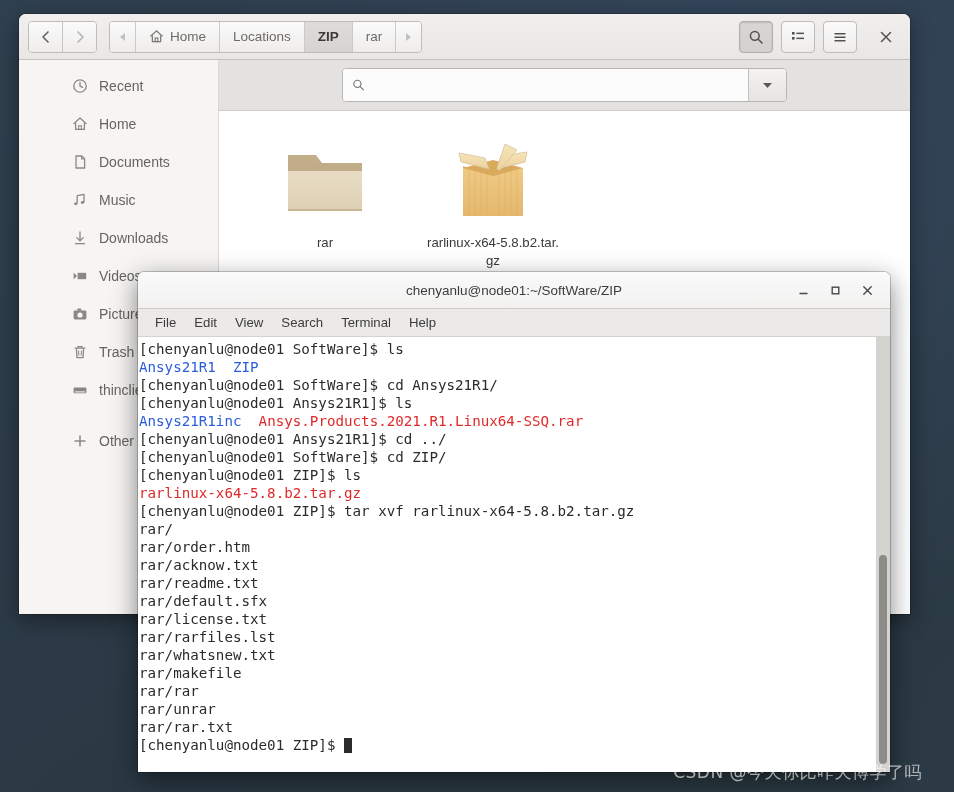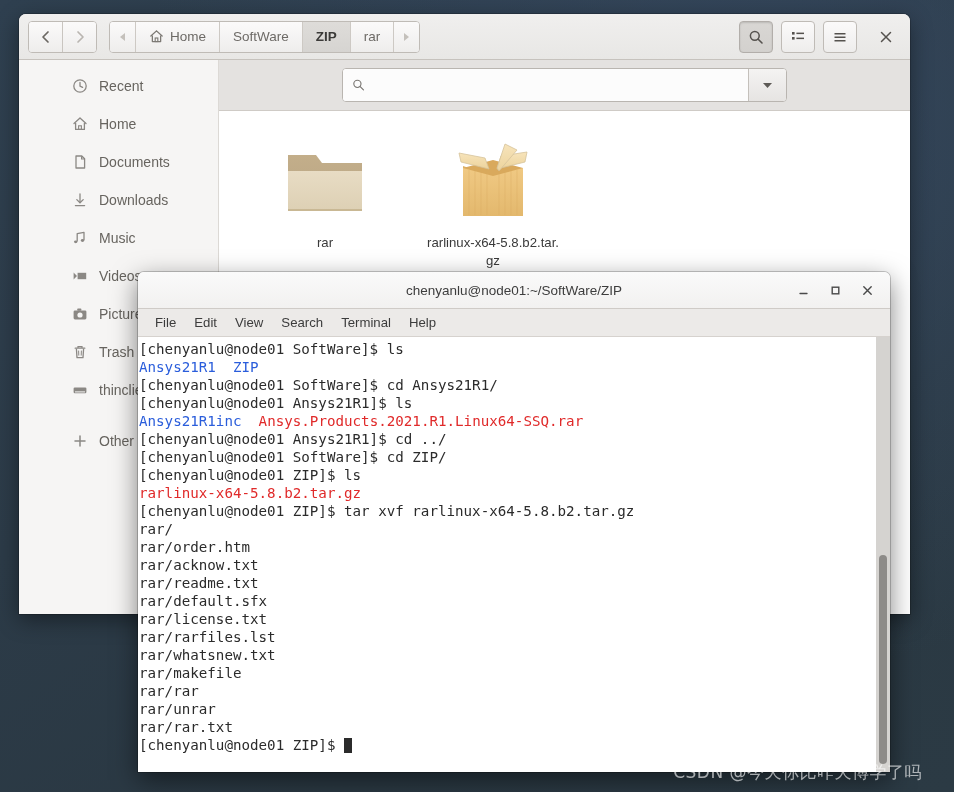--- a/index.html
+++ b/index.html
@@ -402,21 +402,21 @@
       </div>
       <div class="crumb">
         <svg width="15" height="15" viewBox="0 0 16 16">
           <path d="M8 2 L14 7.5 M8 2 L2 7.5" fill="none" stroke="#7d7a75" stroke-width="1.4" stroke-linecap="round"></path>
           <path d="M3.6 7 L3.6 13.4 L12.4 13.4 L12.4 7" fill="none" stroke="#7d7a75" stroke-width="1.4" stroke-linejoin="round"></path>
           <rect x="6.6" y="9.6" width="2.8" height="3.8" fill="none" stroke="#7d7a75" stroke-width="1.2"></rect>
         </svg>
         <span>Home</span>
       </div>
       <div class="crumb">
-        <span>SoftWare</span>
+        <span>Locations</span>
       </div>
       <div class="crumb active">
         <span>ZIP</span>
       </div>
       <div class="crumb">
         <span>rar</span>
       </div>
       <div class="crumb arrow">
         <svg width="9" height="10" viewBox="0 0 9 10">
           <path d="M2 1 L7 5 L2 9 Z" fill="#c4c0bb"></path>
@@ -488,37 +488,37 @@
             <path d="M4 2 L9.8 2 L12.6 4.8 L12.6 14 L4 14 Z" fill="none" stroke="#8b8884" stroke-width="1.3" stroke-linejoin="round"></path>
             <path d="M9.6 2.2 L9.6 5 L12.4 5" fill="none" stroke="#8b8884" stroke-width="1.2"></path>
           </svg>
         </span>
         <span>Documents</span>
       </div>
 
       <div class="side-item">
         <span class="s-ico">
           <svg width="16" height="16" viewBox="0 0 16 16">
+            <path d="M5.2 11.5 L5.2 3.6 L12 2.4 L12 10.2" fill="none" stroke="#8b8884" stroke-width="1.3" stroke-linejoin="round"></path>
+            <ellipse cx="3.7" cy="11.8" rx="1.7" ry="1.4" fill="#8b8884"></ellipse>
+            <ellipse cx="10.5" cy="10.5" rx="1.7" ry="1.4" fill="#8b8884"></ellipse>
+          </svg>
+        </span>
+        <span>Music</span>
+      </div>
+
+      <div class="side-item">
+        <span class="s-ico">
+          <svg width="16" height="16" viewBox="0 0 16 16">
             <path d="M8 2 L8 10.5" stroke="#8b8884" stroke-width="1.3" stroke-linecap="round"></path>
             <path d="M4.8 7.6 L8 10.8 L11.2 7.6" fill="none" stroke="#8b8884" stroke-width="1.3" stroke-linecap="round" stroke-linejoin="round"></path>
             <path d="M3.4 13.6 L12.6 13.6" stroke="#8b8884" stroke-width="1.3" stroke-linecap="round"></path>
           </svg>
         </span>
         <span>Downloads</span>
-      </div>
-
-      <div class="side-item">
-        <span class="s-ico">
-          <svg width="16" height="16" viewBox="0 0 16 16">
-            <path d="M5.2 11.5 L5.2 3.6 L12 2.4 L12 10.2" fill="none" stroke="#8b8884" stroke-width="1.3" stroke-linejoin="round"></path>
-            <ellipse cx="3.7" cy="11.8" rx="1.7" ry="1.4" fill="#8b8884"></ellipse>
-            <ellipse cx="10.5" cy="10.5" rx="1.7" ry="1.4" fill="#8b8884"></ellipse>
-          </svg>
-        </span>
-        <span>Music</span>
       </div>
 
       <div class="side-item">
         <span class="s-ico">
           <svg width="16" height="16" viewBox="0 0 16 16">
             <path d="M1.6 4.6 L1.6 11.4 L5 8 Z" fill="#8b8884"></path>
             <rect x="5.6" y="4.8" width="8.6" height="6.4" fill="#8b8884"></rect>
           </svg>
         </span>
         <span>Videos</span>

